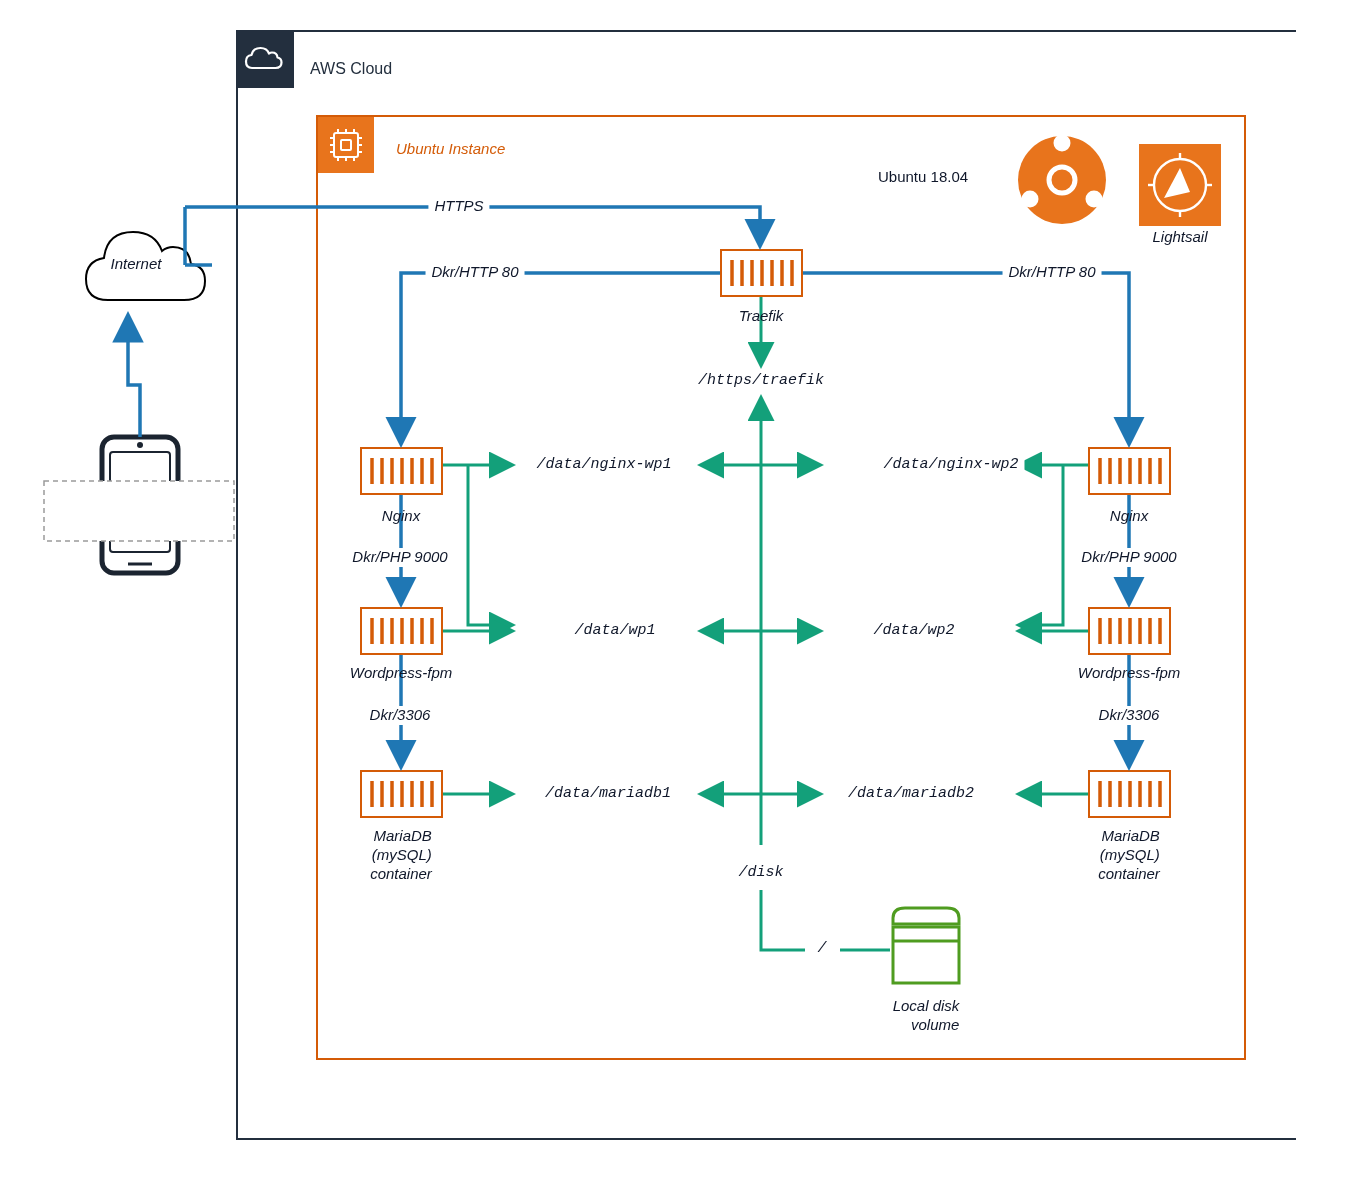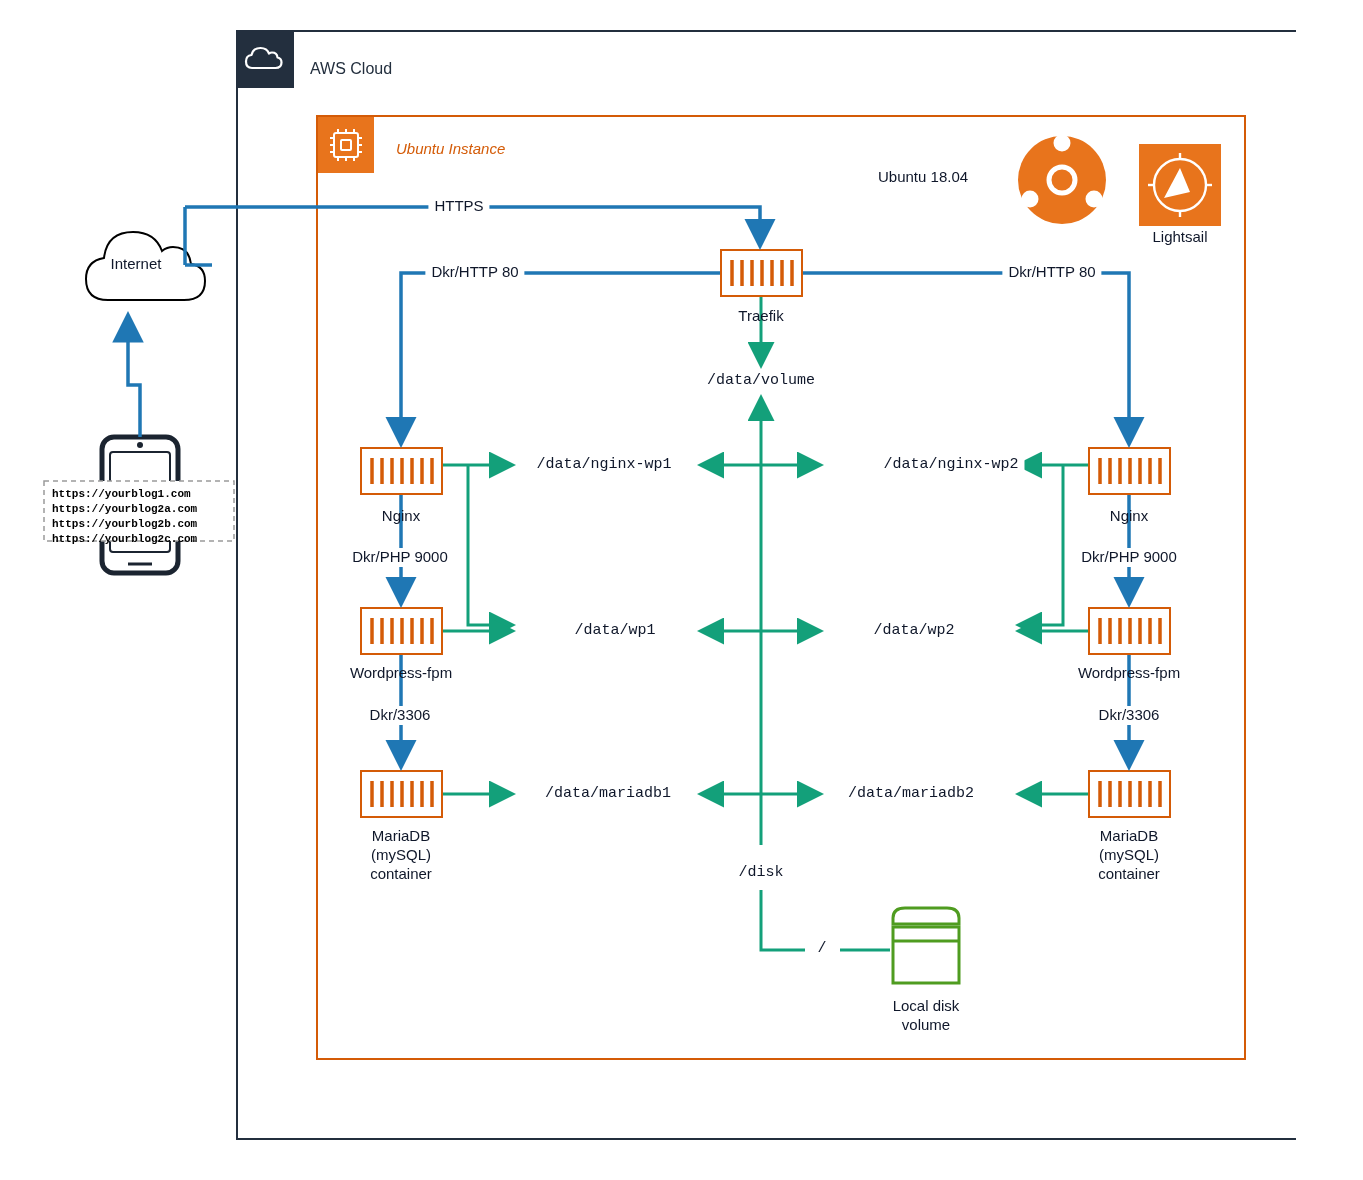--- a/index.html
+++ b/index.html
@@ -31,22 +31,23 @@
     font-size: 15px;
     color: #0f172a;
     white-space: nowrap;
     line-height: 1.25;
   }
   .mono {
     font-family: "Liberation Mono", monospace;
     font-size: 15px;
   }
   .center {
-    text-align: center;
+    text-align: right;
     transform: translateX(-50%);
+    font-style: italic;
   }
   .aws-title {
     font-size: 16px;
     color: #232f3e;
   }
   .ubuntu-title {
     font-size: 15px;
     color: #d45b07;
   }
   .phone-urls {
@@ -299,26 +300,20 @@
   <div class="lbl aws-title" style="left:310px; top:59px;">AWS Cloud</div>
 
   <div class="lbl ubuntu-title" style="left:396px; top:140px;font-style:italic;">Ubuntu Instance</div>
 
   <div class="lbl" style="left:878px; top:168px;">Ubuntu 18.04</div>
 
   <div class="lbl center" style="left:1180px; top:228px;">Lightsail</div>
 
   <div class="lbl center" style="left:136px; top:255px;">Internet</div>
 
-  <div class="phone-urls" style="position:absolute; left:52px; top:487px;">
-    <div>https://yourblog1.com</div>
-    <div>https://yourblog2a.com</div>
-    <div>https://yourblog2b.com</div>
-    <div>https://yourblog2c.com</div>
-  </div>
 
   <div class="lbl center" style="left:459px; top:197px; background:#fff; padding:0 6px;">HTTPS</div>
   <div class="lbl center" style="left:475px; top:263px; background:#fff; padding:0 6px;">Dkr/HTTP 80</div>
   <div class="lbl center" style="left:1052px; top:263px; background:#fff; padding:0 6px;">Dkr/HTTP 80</div>
   <div class="lbl center" style="left:400px; top:548px; background:#fff; padding:0 6px;">Dkr/PHP 9000</div>
   <div class="lbl center" style="left:1129px; top:548px; background:#fff; padding:0 6px;">Dkr/PHP 9000</div>
   <div class="lbl center" style="left:400px; top:706px; background:#fff; padding:0 6px;">Dkr/3306</div>
   <div class="lbl center" style="left:1129px; top:706px; background:#fff; padding:0 6px;">Dkr/3306</div>
 
   <div class="lbl center" style="left:761px; top:307px;">Traefik</div>
@@ -336,21 +331,21 @@
     <div>MariaDB</div>
     <div>(mySQL)</div>
     <div>container</div>
   </div>
 
   <div class="lbl center" style="left:926px; top:997px;">
     <div>Local disk</div>
     <div>volume</div>
   </div>
 
-  <div class="lbl mono center" style="left:761px; top:372px; background:#fff; padding:0 6px;">/data/volume</div>
+  <div class="lbl mono center" style="left:761px; top:372px; background:#fff; padding:0 6px;">/https/traefik</div>
   <div class="lbl mono center" style="left:604px; top:456px; background:#fff; padding:0 6px;">/data/nginx-wp1</div>
   <div class="lbl mono center" style="left:916px; top:456px; background:#fff; padding:0 6px;margin-left:35px;">/data/nginx-wp2</div>
   <div class="lbl mono center" style="left:615px; top:622px; background:#fff; padding:0 6px;">/data/wp1</div>
   <div class="lbl mono center" style="left:914px; top:622px; background:#fff; padding:0 6px;">/data/wp2</div>
   <div class="lbl mono center" style="left:608px; top:785px; background:#fff; padding:0 6px;">/data/mariadb1</div>
   <div class="lbl mono center" style="left:911px; top:785px; background:#fff; padding:0 6px;">/data/mariadb2</div>
   <div class="lbl mono center" style="left:761px; top:864px; background:#fff; padding:0 6px;">/disk</div>
   <div class="lbl mono center" style="left:822px; top:940px; background:#fff; padding:0 6px;">/</div>
 
 </div>

